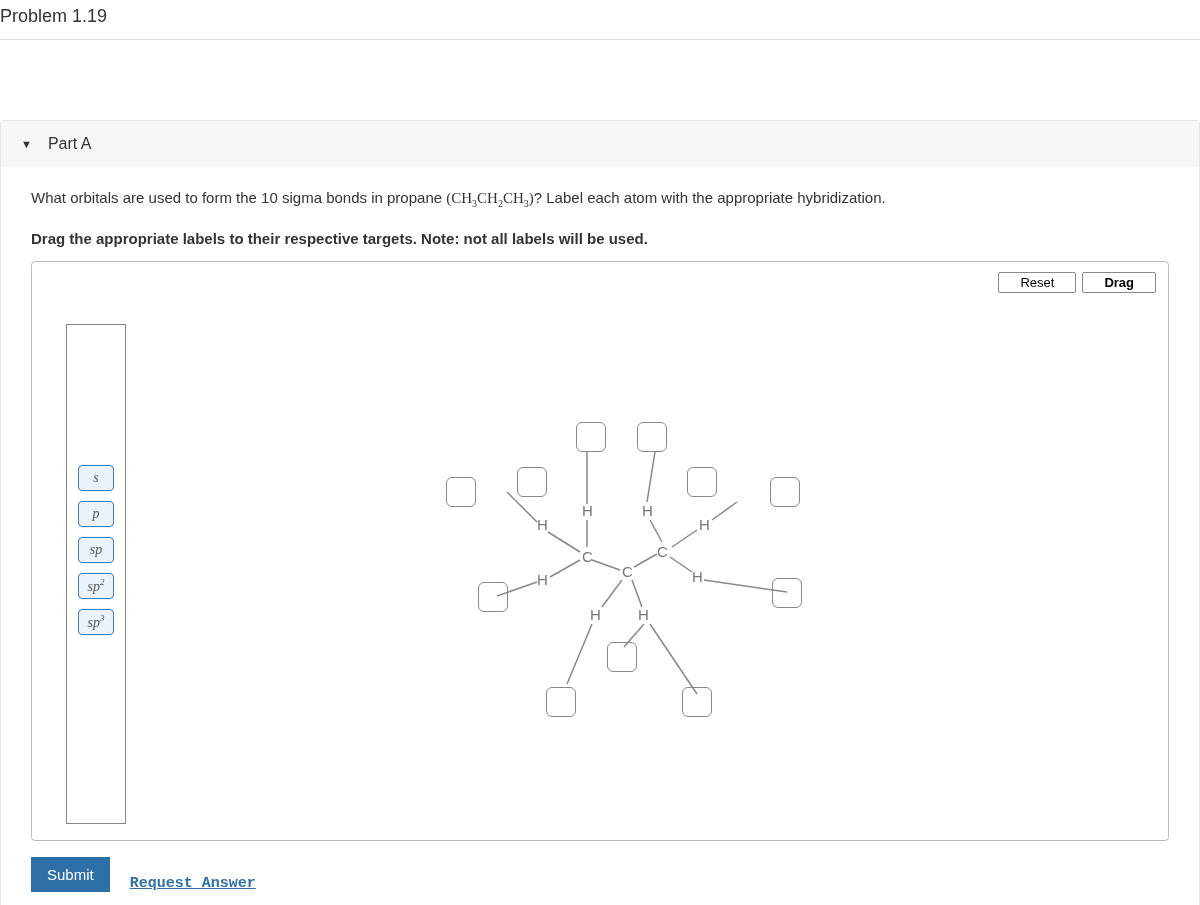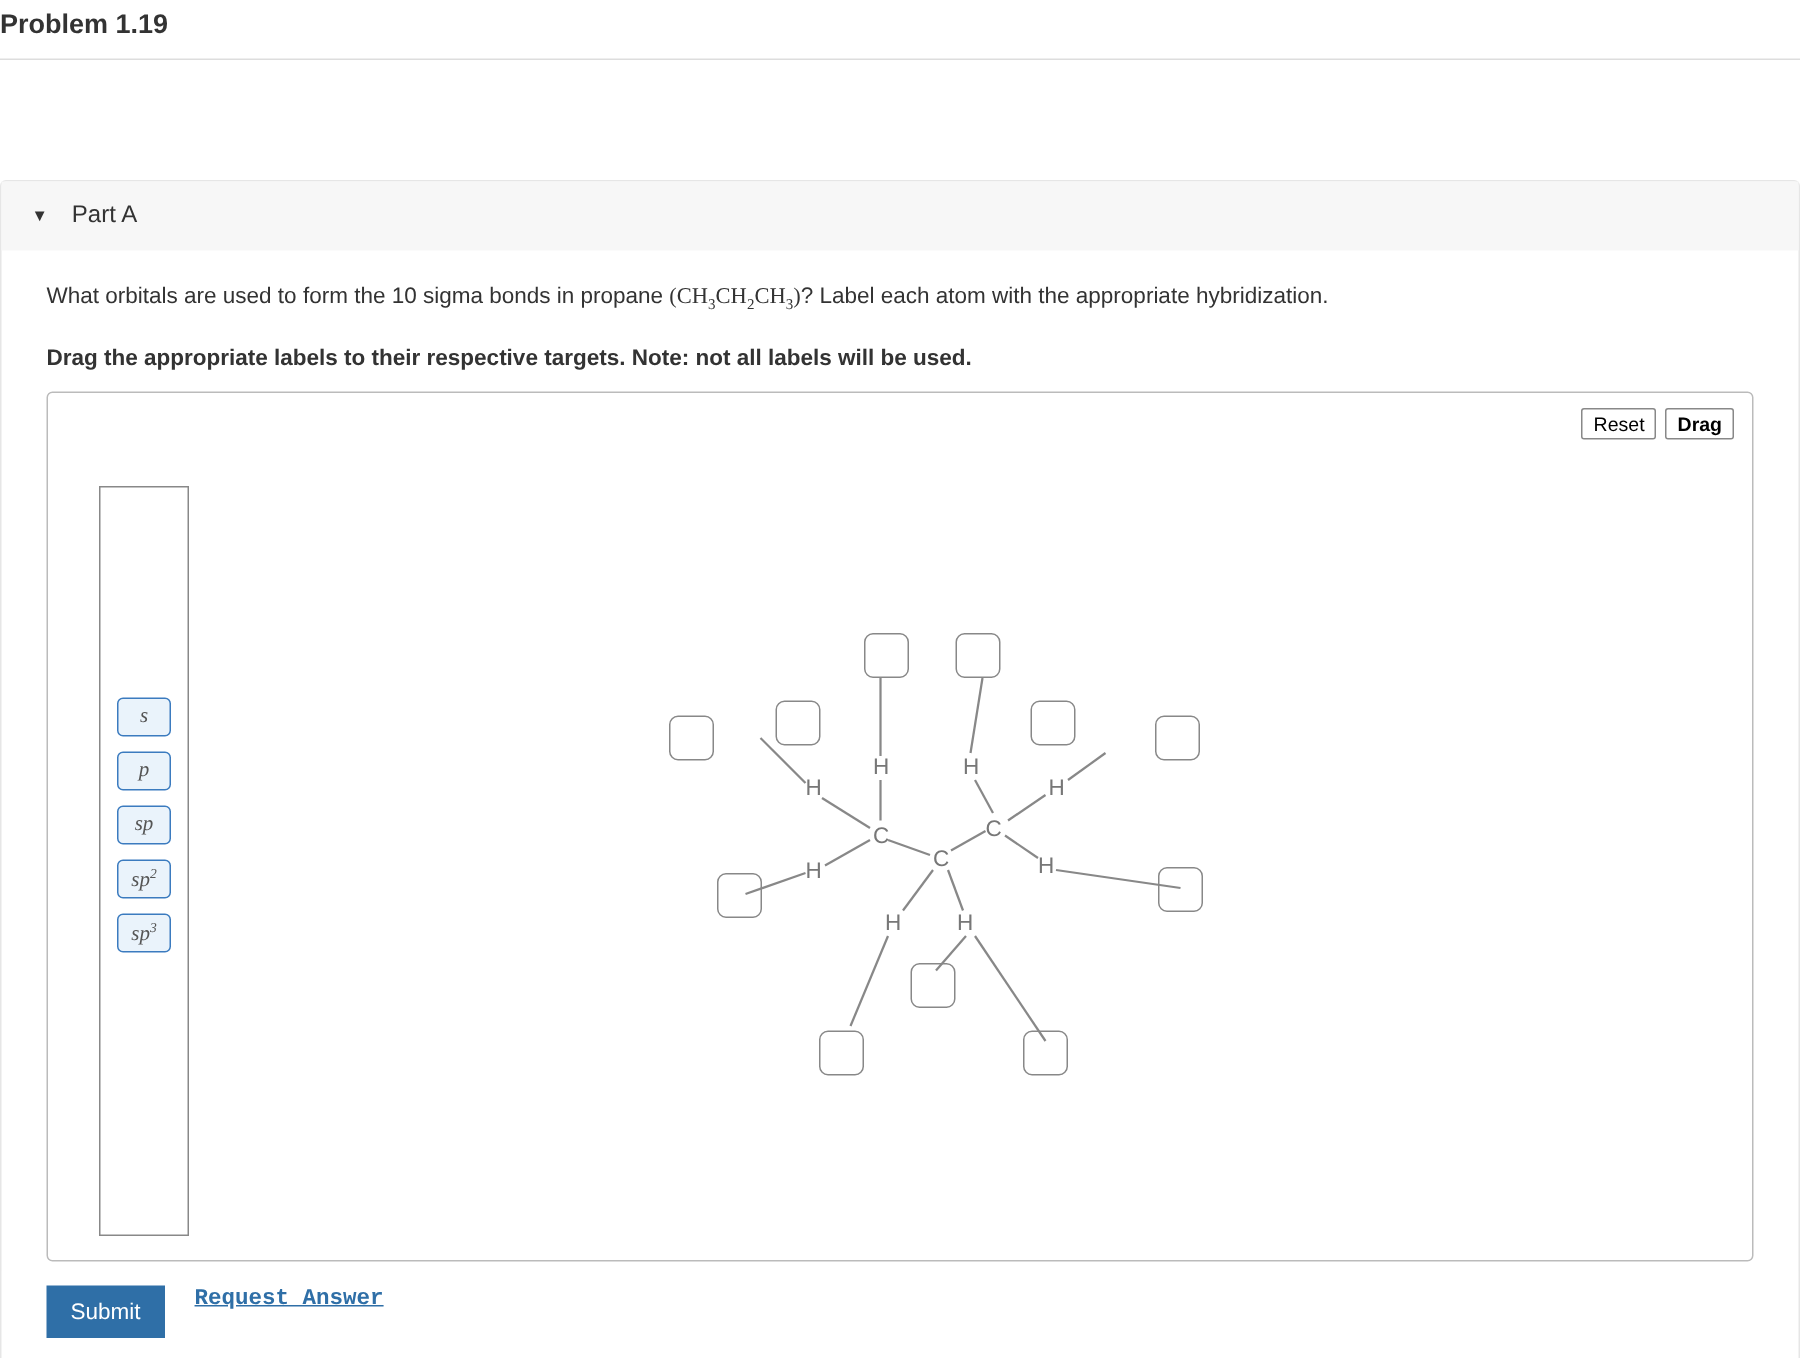--- a/index.html
+++ b/index.html
@@ -1,34 +1,34 @@
 <!DOCTYPE html>
 <html><head>
 <meta charset="utf-8">
 <style>
 * { box-sizing: border-box; margin: 0; padding: 0; }
 body { font-family: Arial, Helvetica, sans-serif; font-size: 15px; color: #333; background: #fff; }
 
 .page { width: 1200px; }
 
-.problem-title { font-size: 18px; font-weight: bold; padding: 6px 0 12px 0; border-bottom: 1px solid #ddd; }
+.problem-title { font-size: 18px; font-weight: normal; padding: 6px 0 12px 0; border-bottom: 1px solid #ddd; }
 
 .part-container { margin-top: 80px; border: 1px solid #e6e6e6; border-radius: 4px 4px 0 0; }
 .part-header { background: #f7f7f7; padding: 14px 20px; display: flex; align-items: center; }
 .part-header .tri { margin-right: 16px; font-size: 11px; }
 .part-header .label { font-weight: normal; font-size: 16px; }
 
 .part-body { padding: 20px 30px 30px 30px; }
 .question-text { margin-bottom: 19px; line-height: 1.4; }
 .formula { font-family: "Times New Roman", serif; }
 .instruction { font-weight: bold; margin-bottom: 14px; }
 
 .work-area { border: 1px solid #bbb; border-radius: 4px; position: relative; height: 580px; background: #fff; }
 .wa-buttons { position: absolute; top: 10px; right: 12px; display: flex; gap: 6px; }
-.wa-btn { border: 1px solid #888; background: #fff; font-size: 13px; padding: 2px 7px; border-radius: 2px; cursor: pointer; }
+.wa-btn { border: 1px solid #888; background: #fff; font-size: 13px; padding: 2px 21px; border-radius: 2px; cursor: pointer; }
 
 .label-palette {
   position: absolute; left: 34px; top: 62px; width: 60px; height: 500px;
   border: 1px solid #888; background: #fff;
   display: flex; flex-direction: column; align-items: center; padding-top: 140px; gap: 10px;
 }
 .drag-label {
   width: 36px; height: 26px; border: 1px solid #3b7bbf; border-radius: 4px;
   background: #eaf3fb; display: flex; align-items: center; justify-content: center;
   font-family: "Times New Roman", serif; font-style: italic; font-size: 14px; color: #555; cursor: move;
@@ -36,21 +36,21 @@
 
 .drop-target {
   position: absolute; width: 30px; height: 30px; border: 1px solid #888; border-radius: 6px; background: #fff; cursor: pointer;
 }
 
 .molecule { position: absolute; left: 360px; top: 150px; width: 470px; height: 400px; }
 .atom-c { font-family: Arial, sans-serif; font-size: 15px; color: #666; position: absolute; }
 
 .bond-line { stroke: #888; stroke-width: 1.5; }
 
-.footer-actions { margin-top: 16px; display: flex; align-items: flex-start; gap: 20px; }
+.footer-actions { margin-top: 16px; display: flex; align-items: flex-end; gap: 20px; }
 .submit-btn { background: #2f6fa7; color: #fff; border: none; padding: 9px 16px; font-size: 15px; cursor: pointer; }
 .request-link { color: #2f6fa7; text-decoration: underline; font-weight: bold; cursor: pointer; font-size: 15px; font-family: Liberation Mono, monospace; }
 
 sub { font-size: 10px; }
 sup { font-size: 9px; }
 </style>
 </head>
 <body>
 
 <div class="page">

